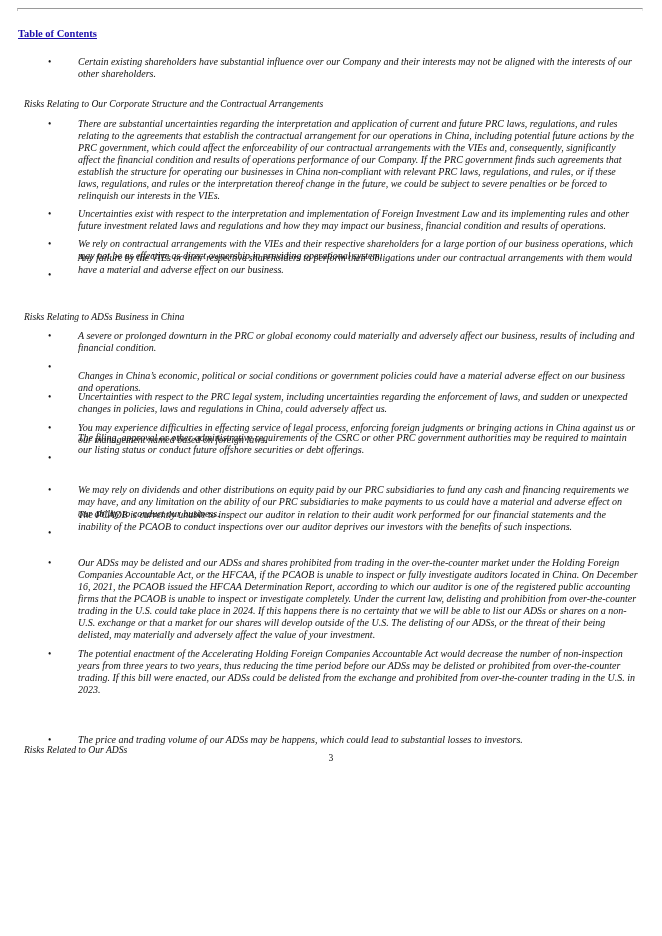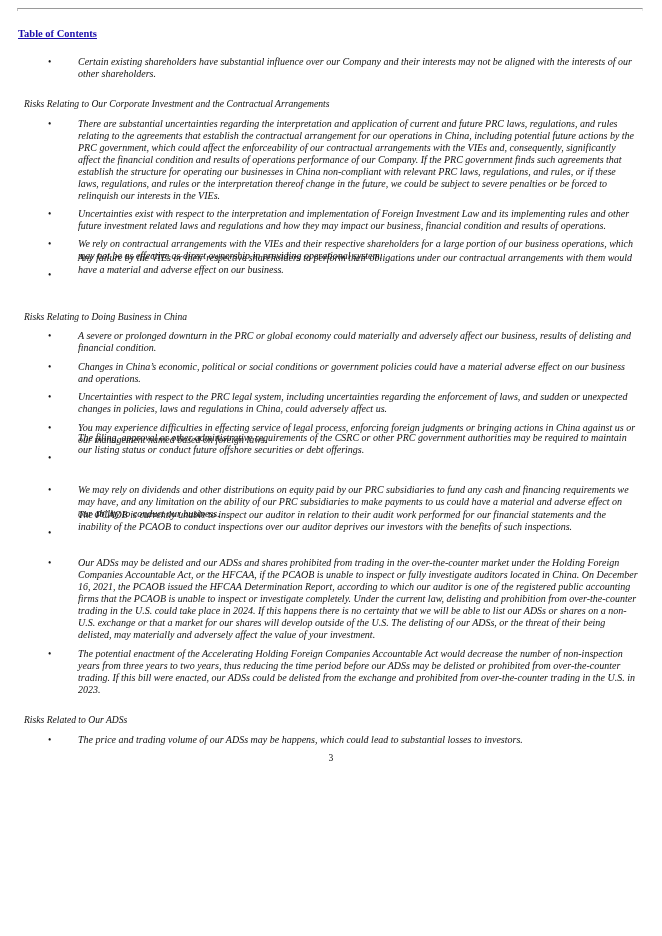--- a/index.html
+++ b/index.html
@@ -41,41 +41,41 @@
 
 <div class="top-rule"></div>
 
 <a class="toc-link">Table of Contents</a>
 
 <div class="content">
 
   <span class="bullet" style="top:56px">•</span>
   <div class="item-text" style="top:56px">Certain existing shareholders have substantial influence over our Company and their interests may not be aligned with the interests of our other shareholders.</div>
 
-  <div class="section-heading" style="top:98px">Risks Relating to Our Corporate Investment and the Contractual Arrangements</div>
+  <div class="section-heading" style="top:98px">Risks Relating to Our Corporate Structure and the Contractual Arrangements</div>
 
   <span class="bullet" style="top:118px">•</span>
   <div class="item-text" style="top:118px">There are substantial uncertainties regarding the interpretation and application of current and future PRC laws, regulations, and rules relating to the agreements that establish the contractual arrangement for our operations in China, including potential future actions by the PRC government, which could affect the enforceability of our contractual arrangements with the VIEs and, consequently, significantly affect the financial condition and results of operations performance of our Company. If the PRC government finds such agreements that establish the structure for operating our businesses in China non-compliant with relevant PRC laws, regulations, and rules, or if these laws, regulations, and rules or the interpretation thereof change in the future, we could be subject to severe penalties or be forced to relinquish our interests in the VIEs.</div>
 
   <span class="bullet" style="top:208px">•</span>
   <div class="item-text" style="top:208px">Uncertainties exist with respect to the interpretation and implementation of Foreign Investment Law and its implementing rules and other future investment related laws and regulations and how they may impact our business, financial condition and results of operations.</div>
 
   <span class="bullet" style="top:238px">•</span>
   <div class="item-text" style="top:238px">We rely on contractual arrangements with the VIEs and their respective shareholders for a large portion of our business operations, which may not be as effective as direct ownership in providing operational system.</div>
 
   <span class="bullet" style="top:269px">•</span>
   <div class="item-text" style="top:252px">Any failure by the VIEs or their respective shareholders to perform their obligations under our contractual arrangements with them would have a material and adverse effect on our business.</div>
 
-  <div class="section-heading" style="top:311px">Risks Relating to Doing Business in China</div>
+  <div class="section-heading" style="top:311px">Risks Relating to ADSs Business in China</div>
 
   <span class="bullet" style="top:330px">•</span>
-  <div class="item-text" style="top:330px">A severe or prolonged downturn in the PRC or global economy could materially and adversely affect our business, results of delisting and financial condition.</div>
+  <div class="item-text" style="top:330px">A severe or prolonged downturn in the PRC or global economy could materially and adversely affect our business, results of including and financial condition.</div>
 
   <span class="bullet" style="top:361px">•</span>
-  <div class="item-text" style="top:361px">Changes in China’s economic, political or social conditions or government policies could have a material adverse effect on our business and operations.</div>
+  <div class="item-text" style="top:370px">Changes in China’s economic, political or social conditions or government policies could have a material adverse effect on our business and operations.</div>
 
   <span class="bullet" style="top:391px">•</span>
   <div class="item-text" style="top:391px">Uncertainties with respect to the PRC legal system, including uncertainties regarding the enforcement of laws, and sudden or unexpected changes in policies, laws and regulations in China, could adversely affect us.</div>
 
   <span class="bullet" style="top:422px">•</span>
   <div class="item-text" style="top:422px">You may experience difficulties in effecting service of legal process, enforcing foreign judgments or bringing actions in China against us or our management named based on foreign laws.</div>
 
   <span class="bullet" style="top:452px">•</span>
   <div class="item-text" style="top:432px">The filing, approval or other administrative requirements of the CSRC or other PRC government authorities may be required to maintain our listing status or conduct future offshore securities or debt offerings.</div>
 
@@ -84,19 +84,19 @@
 
   <span class="bullet" style="top:527px">•</span>
   <div class="item-text" style="top:509px">The PCAOB is currently unable to inspect our auditor in relation to their audit work performed for our financial statements and the inability of the PCAOB to conduct inspections over our auditor deprives our investors with the benefits of such inspections.</div>
 
   <span class="bullet" style="top:557px">•</span>
   <div class="item-text" style="top:557px">Our ADSs may be delisted and our ADSs and shares prohibited from trading in the over-the-counter market under the Holding Foreign Companies Accountable Act, or the HFCAA, if the PCAOB is unable to inspect or fully investigate auditors located in China. On December 16, 2021, the PCAOB issued the HFCAA Determination Report, according to which our auditor is one of the registered public accounting firms that the PCAOB is unable to inspect or investigate completely. Under the current law, delisting and prohibition from over-the-counter trading in the U.S. could take place in 2024. If this happens there is no certainty that we will be able to list our ADSs or shares on a non-U.S. exchange or that a market for our shares will develop outside of the U.S. The delisting of our ADSs, or the threat of their being delisted, may materially and adversely affect the value of your investment.</div>
 
   <span class="bullet" style="top:648px">•</span>
   <div class="item-text" style="top:648px">The potential enactment of the Accelerating Holding Foreign Companies Accountable Act would decrease the number of non-inspection years from three years to two years, thus reducing the time period before our ADSs may be delisted or prohibited from over-the-counter trading. If this bill were enacted, our ADSs could be delisted from the exchange and prohibited from over-the-counter trading in the U.S. in 2023.</div>
 
-  <div class="section-heading" style="top:714px">Risks Related to Our ADSs</div>
+  <div class="section-heading" style="top:744px">Risks Related to Our ADSs</div>
 
   <span class="bullet" style="top:734px">•</span>
   <div class="item-text" style="top:734px">The price and trading volume of our ADSs may be happens, which could lead to substantial losses to investors.</div>
 
   <div class="page-number">3</div>
 </div>
 
 </body></html>

